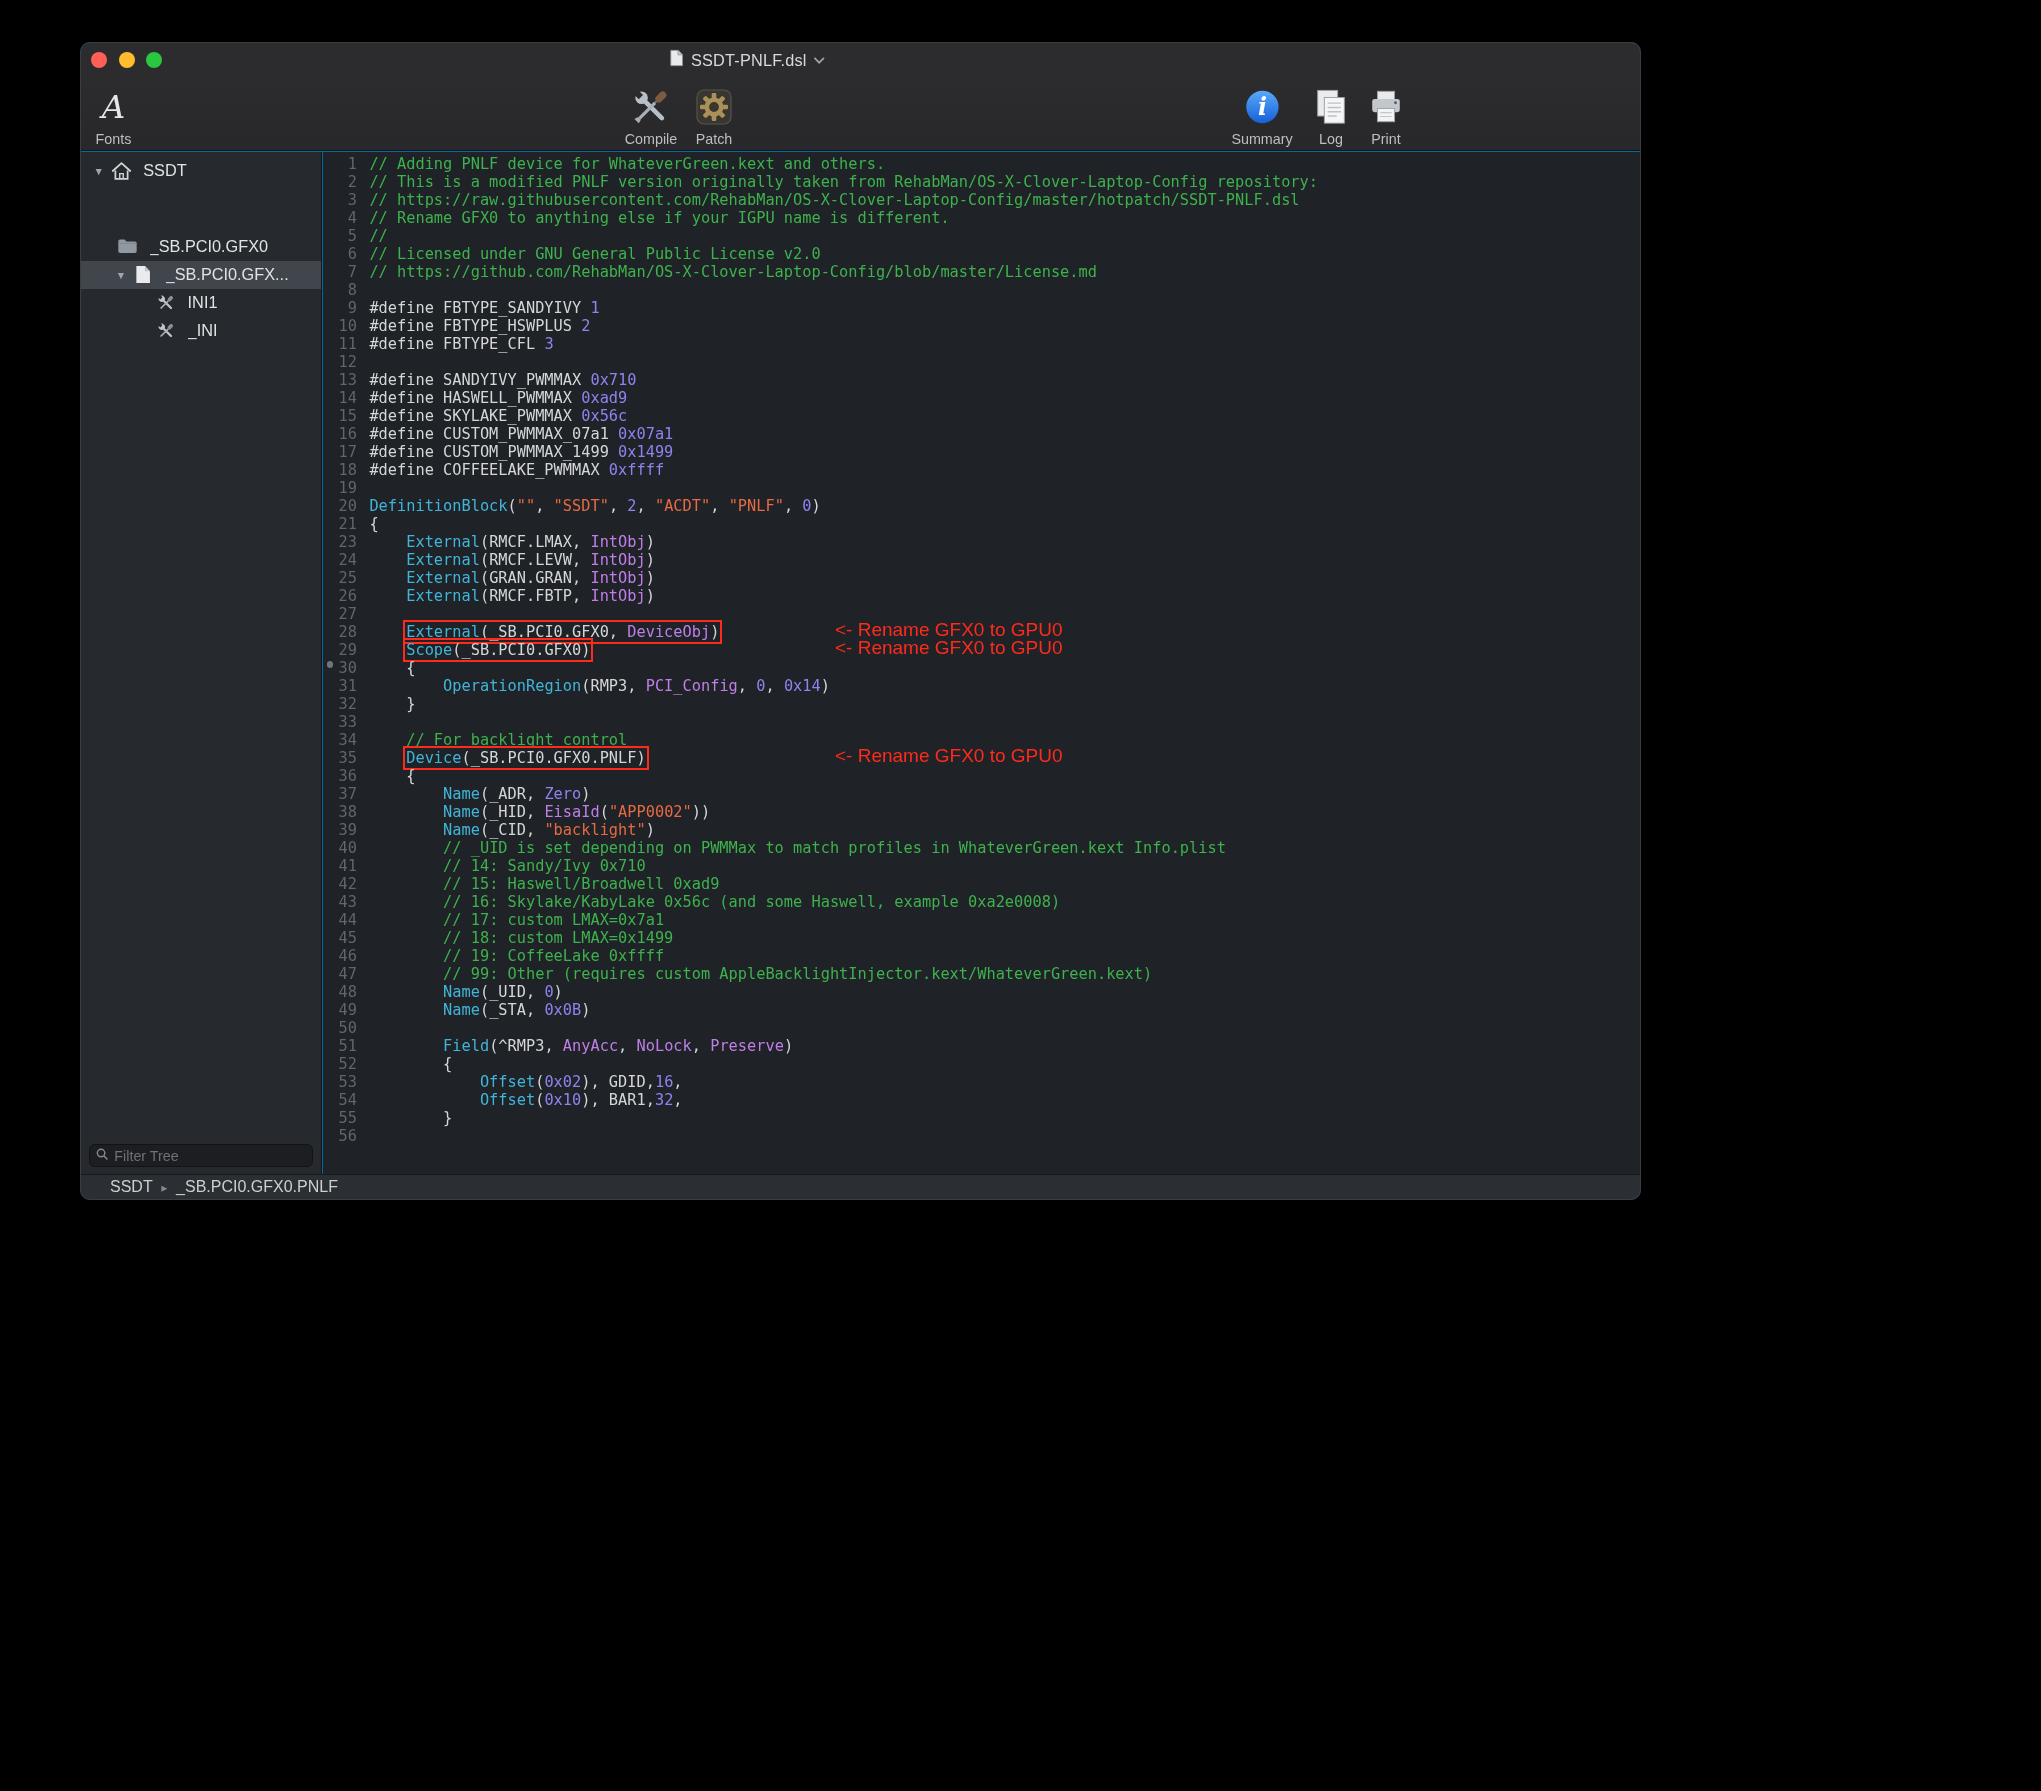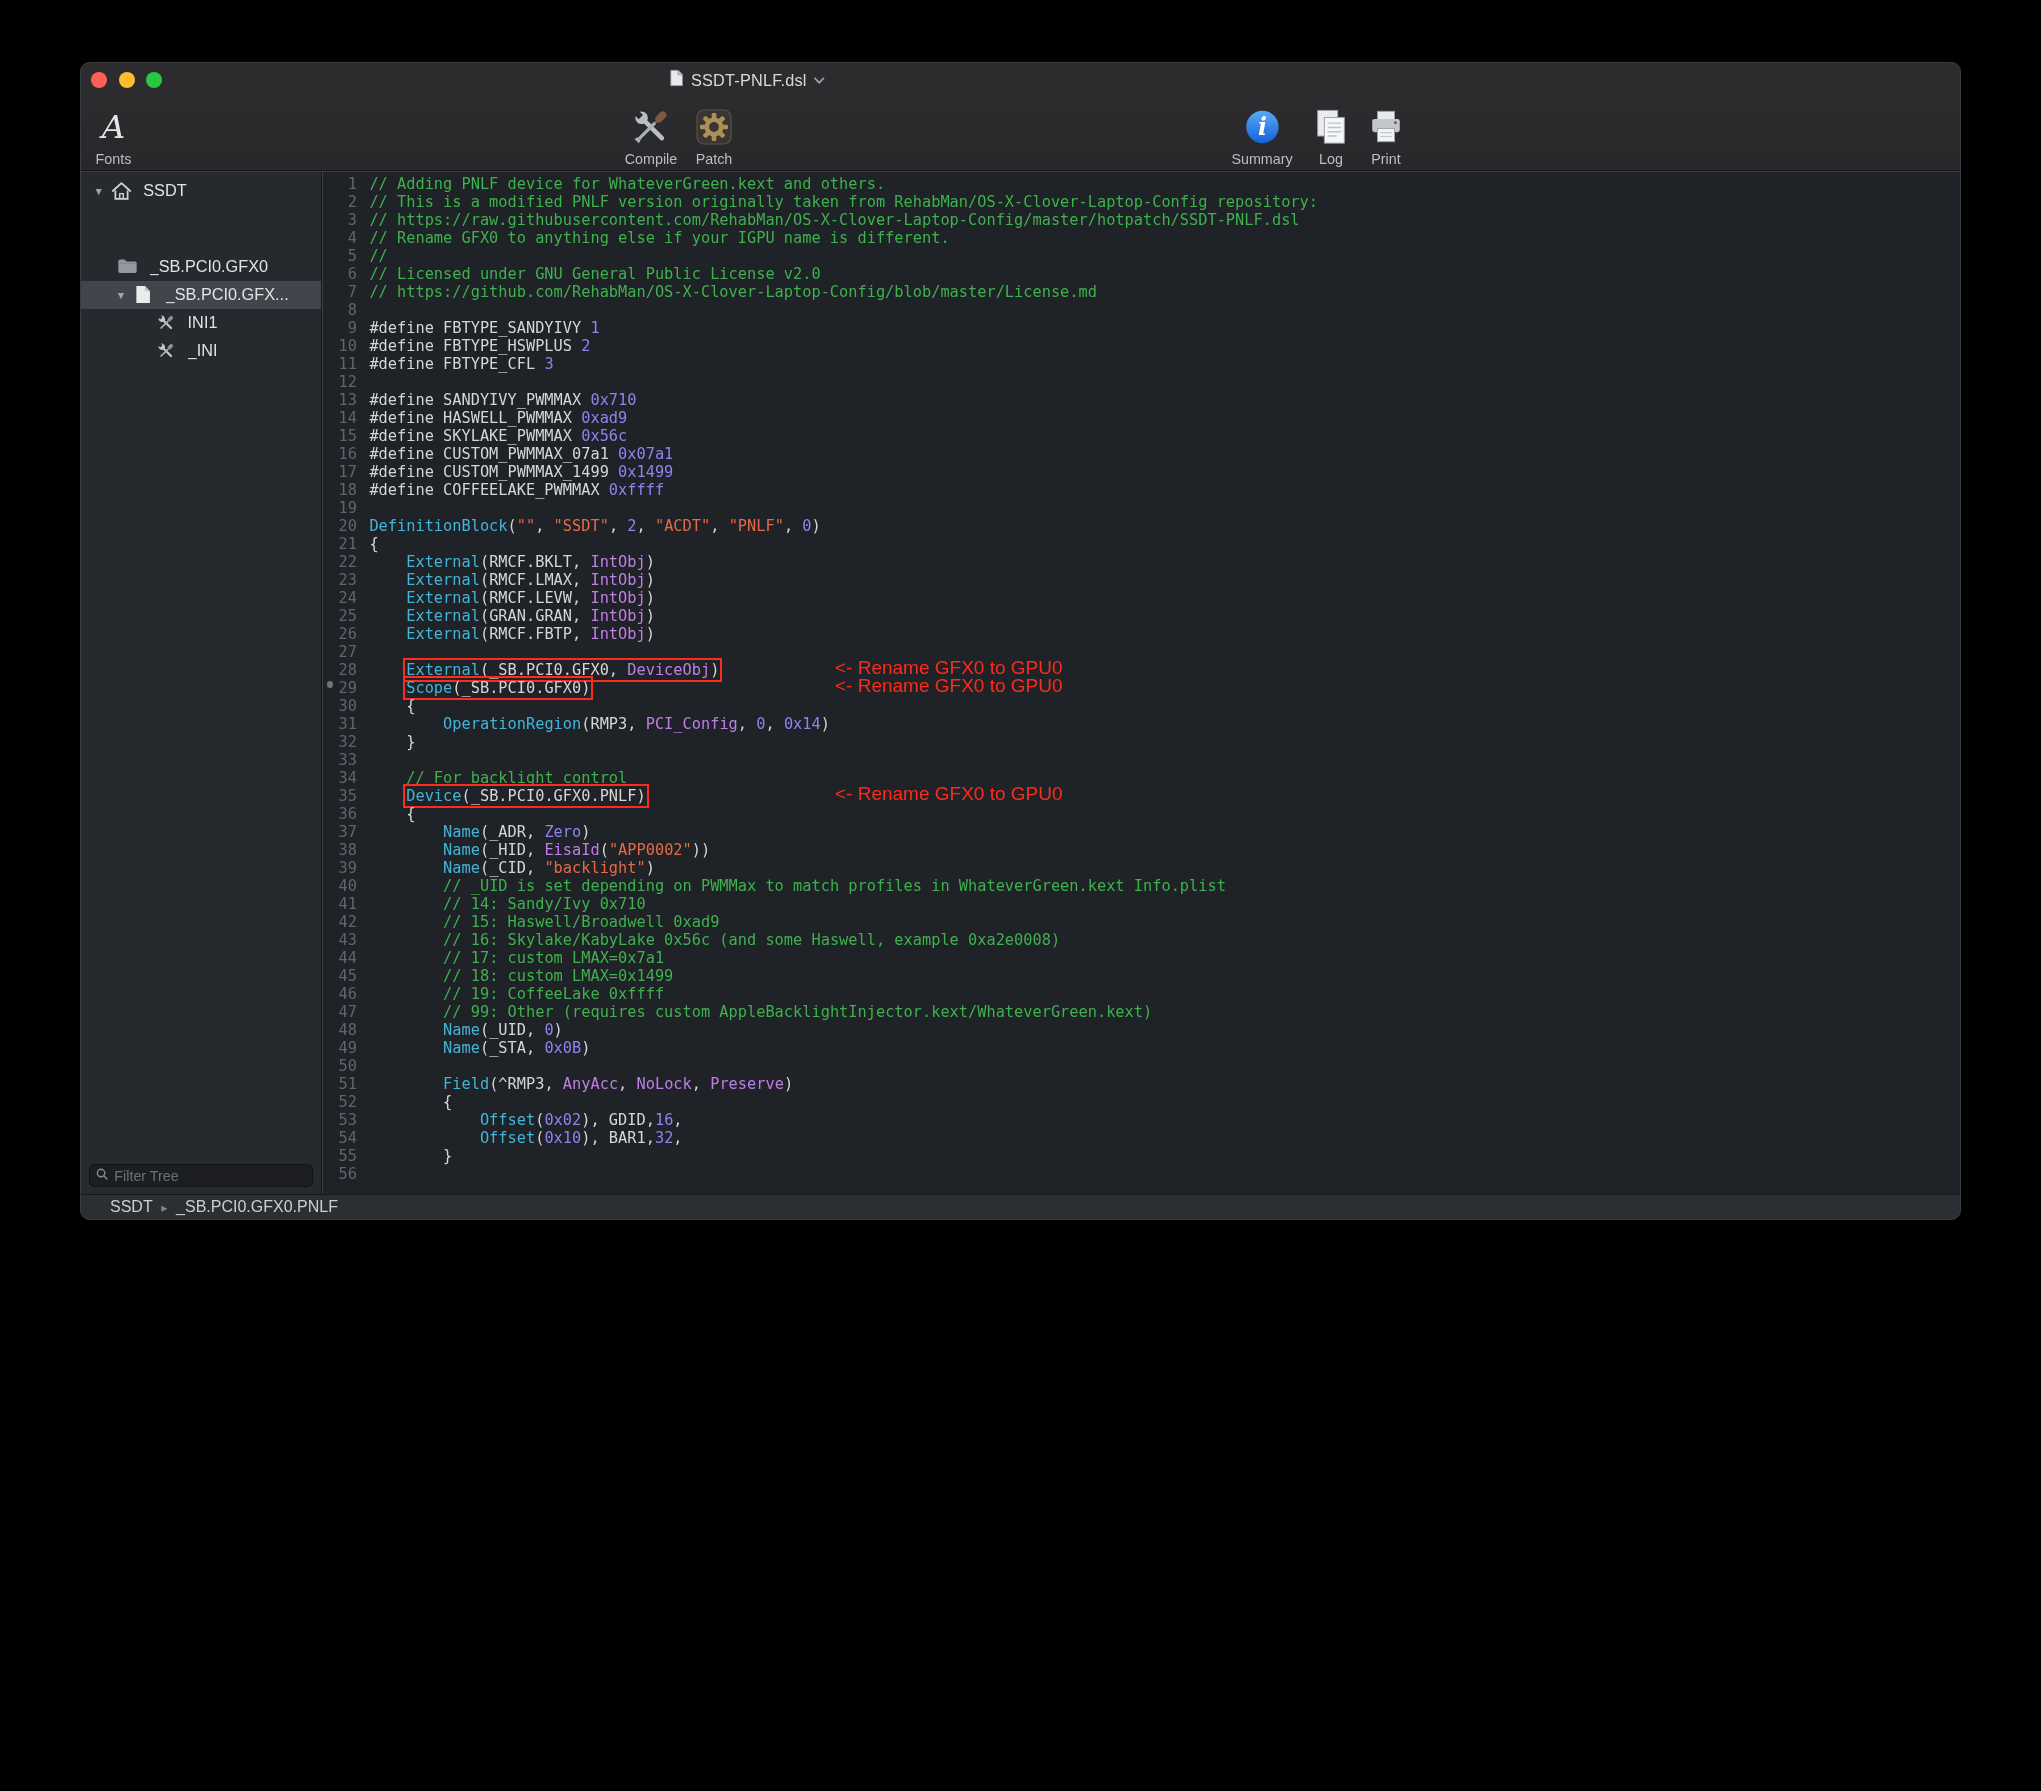--- a/index.html
+++ b/index.html
@@ -1,17 +1,17 @@
 <!DOCTYPE html>
 <html style="--comment: #3db24d; --keyword: #41b5d9; --type: #c07fe8; --number: #8e84f0; --string: #e66a45; --plain: #d4d6d8; --line-number: #60666d; --annotation: #fe2b1c; --traffic-red: #ff5f57; --traffic-yellow: #febc2e; --traffic-green: #28c840;"><head>
 <meta charset="utf-8">
 <style>
   * { margin:0; padding:0; box-sizing:border-box; }
   html,body { width:2042px; height:1791px; background:#000; font-family:"Liberation Sans",sans-serif; overflow:hidden; }
-  .window { position:absolute; left:80px; top:62px; width:1881px; height:1158px; background:#404040;
+  .window { position:absolute; left:80px; top:42px; width:1561px; height:1158px; background:#0369a1;
             border-radius:9.6px; overflow:hidden; border:1px solid #3a3d41; box-shadow:0 29px 86px rgba(0,0,0,.85); }
 
   
   .titlebar { position:absolute; top:0; left:0; right:0; height:34px; background:#2c2c2f; }
   .tl { position:absolute; top:8.6px; width:16.3px; height:16.3px; border-radius:50%; }
   .tl-red    { left:9.6px; background:var(--traffic-red,#ff5f57); }
   .tl-yellow { left:38px; background:var(--traffic-yellow,#febc2e); }
   .tl-green  { left:65px; background:var(--traffic-green,#28c840); }
   .title-group { position:absolute; left:588px; top:0; height:34px; display:flex; align-items:center; gap:6.7px; }
   .title-text { color:#d8d9db; font-size:16.3px; font-weight:500; letter-spacing:0.2px; }
@@ -335,24 +335,20 @@
           </div>
           <div class="code-line">
             <span class="gutter">20</span>
             <span class="code-text"><span class="tk-k">DefinitionBlock</span><span class="tk-p">(</span><span class="tk-s">""</span><span class="tk-p">, </span><span class="tk-s">"SSDT"</span><span class="tk-p">, </span><span class="tk-n">2</span><span class="tk-p">, </span><span class="tk-s">"ACDT"</span><span class="tk-p">, </span><span class="tk-s">"PNLF"</span><span class="tk-p">, </span><span class="tk-n">0</span><span class="tk-p">)</span></span>
           </div>
           <div class="code-line">
             <span class="gutter">21</span>
             <span class="code-text"><span class="tk-p">{</span></span>
           </div>
           <div class="code-line">
-            <span class="gutter">22</span>
-            <span class="code-text"><span class="tk-p">    </span><span class="tk-k">External</span><span class="tk-p">(RMCF.BKLT, </span><span class="tk-t">IntObj</span><span class="tk-p">)</span></span>
-          </div>
-          <div class="code-line">
             <span class="gutter">23</span>
             <span class="code-text"><span class="tk-p">    </span><span class="tk-k">External</span><span class="tk-p">(RMCF.LMAX, </span><span class="tk-t">IntObj</span><span class="tk-p">)</span></span>
           </div>
           <div class="code-line">
             <span class="gutter">24</span>
             <span class="code-text"><span class="tk-p">    </span><span class="tk-k">External</span><span class="tk-p">(RMCF.LEVW, </span><span class="tk-t">IntObj</span><span class="tk-p">)</span></span>
           </div>
           <div class="code-line">
             <span class="gutter">25</span>
             <span class="code-text"><span class="tk-p">    </span><span class="tk-k">External</span><span class="tk-p">(GRAN.GRAN, </span><span class="tk-t">IntObj</span><span class="tk-p">)</span></span>

